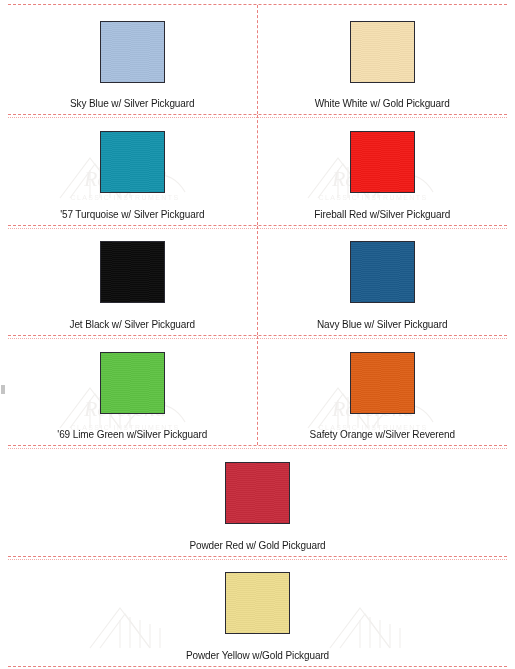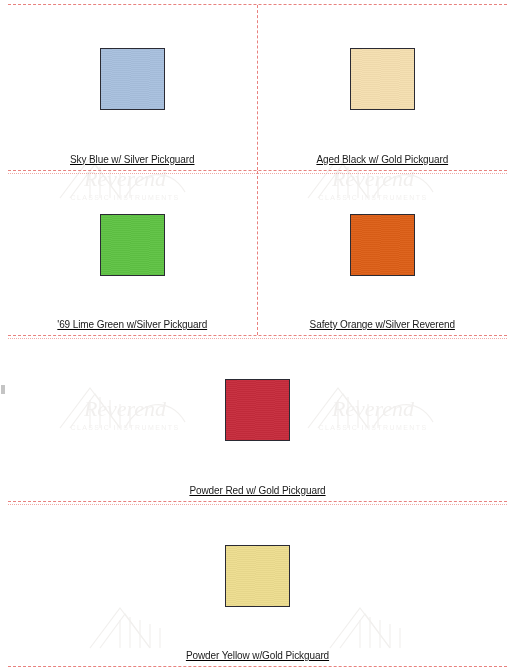--- a/index.html
+++ b/index.html
@@ -49,21 +49,20 @@
     padding: 4px 8px 2px 8px;
   }
 
   .row {
     position: relative;
     display: flex;
     flex: 1 1 0;
     min-height: 0;
     border-bottom: 1px dashed #e8817e;
     box-sizing: border-box;
-    text-decoration: underline;
   }
   .row:first-child { border-top: 1px dashed #e8817e; }
 
   
   .row::after {
     content: "";
     position: absolute;
     left: 0; right: 0;
     bottom: -4px;
     height: 0;
@@ -223,25 +222,53 @@
       <div class="cell left">
         <div class="swatch-wrap">
           <div class="swatch" style="background:#a8c0de"></div>
         </div>
         <div class="caption">Sky Blue w/ Silver Pickguard</div>
       </div>
       <div class="cell">
         <div class="swatch-wrap">
           <div class="swatch" style="background:#f5dfb0"></div>
         </div>
-        <div class="caption">Aged Black w/ Gold Pickguard</div>
-      </div>
-    </div>
-
-
+        <div class="caption">White White w/ Gold Pickguard</div>
+      </div>
+    </div>
+
+    <div class="row">
+      <div class="cell left">
+        <div class="swatch-wrap">
+          <div class="swatch" style="background:#1593ac"></div>
+        </div>
+        <div class="caption">'57 Turquoise w/ Silver Pickguard</div>
+      </div>
+      <div class="cell">
+        <div class="swatch-wrap">
+          <div class="swatch" style="background:#f21a16"></div>
+        </div>
+        <div class="caption">Fireball Red w/Silver Pickguard</div>
+      </div>
+    </div>
+
+    <div class="row">
+      <div class="cell left">
+        <div class="swatch-wrap">
+          <div class="swatch" style="background:#0b0b0b"></div>
+        </div>
+        <div class="caption">Jet Black w/ Silver Pickguard</div>
+      </div>
+      <div class="cell">
+        <div class="swatch-wrap">
+          <div class="swatch" style="background:#1d5c8c"></div>
+        </div>
+        <div class="caption">Navy Blue w/ Silver Pickguard</div>
+      </div>
+    </div>
 
     <div class="row">
       <div class="cell left">
         <div class="swatch-wrap">
           <div class="swatch" style="background:#5fc344"></div>
         </div>
         <div class="caption">'69 Lime Green w/Silver Pickguard</div>
       </div>
       <div class="cell">
         <div class="swatch-wrap">

